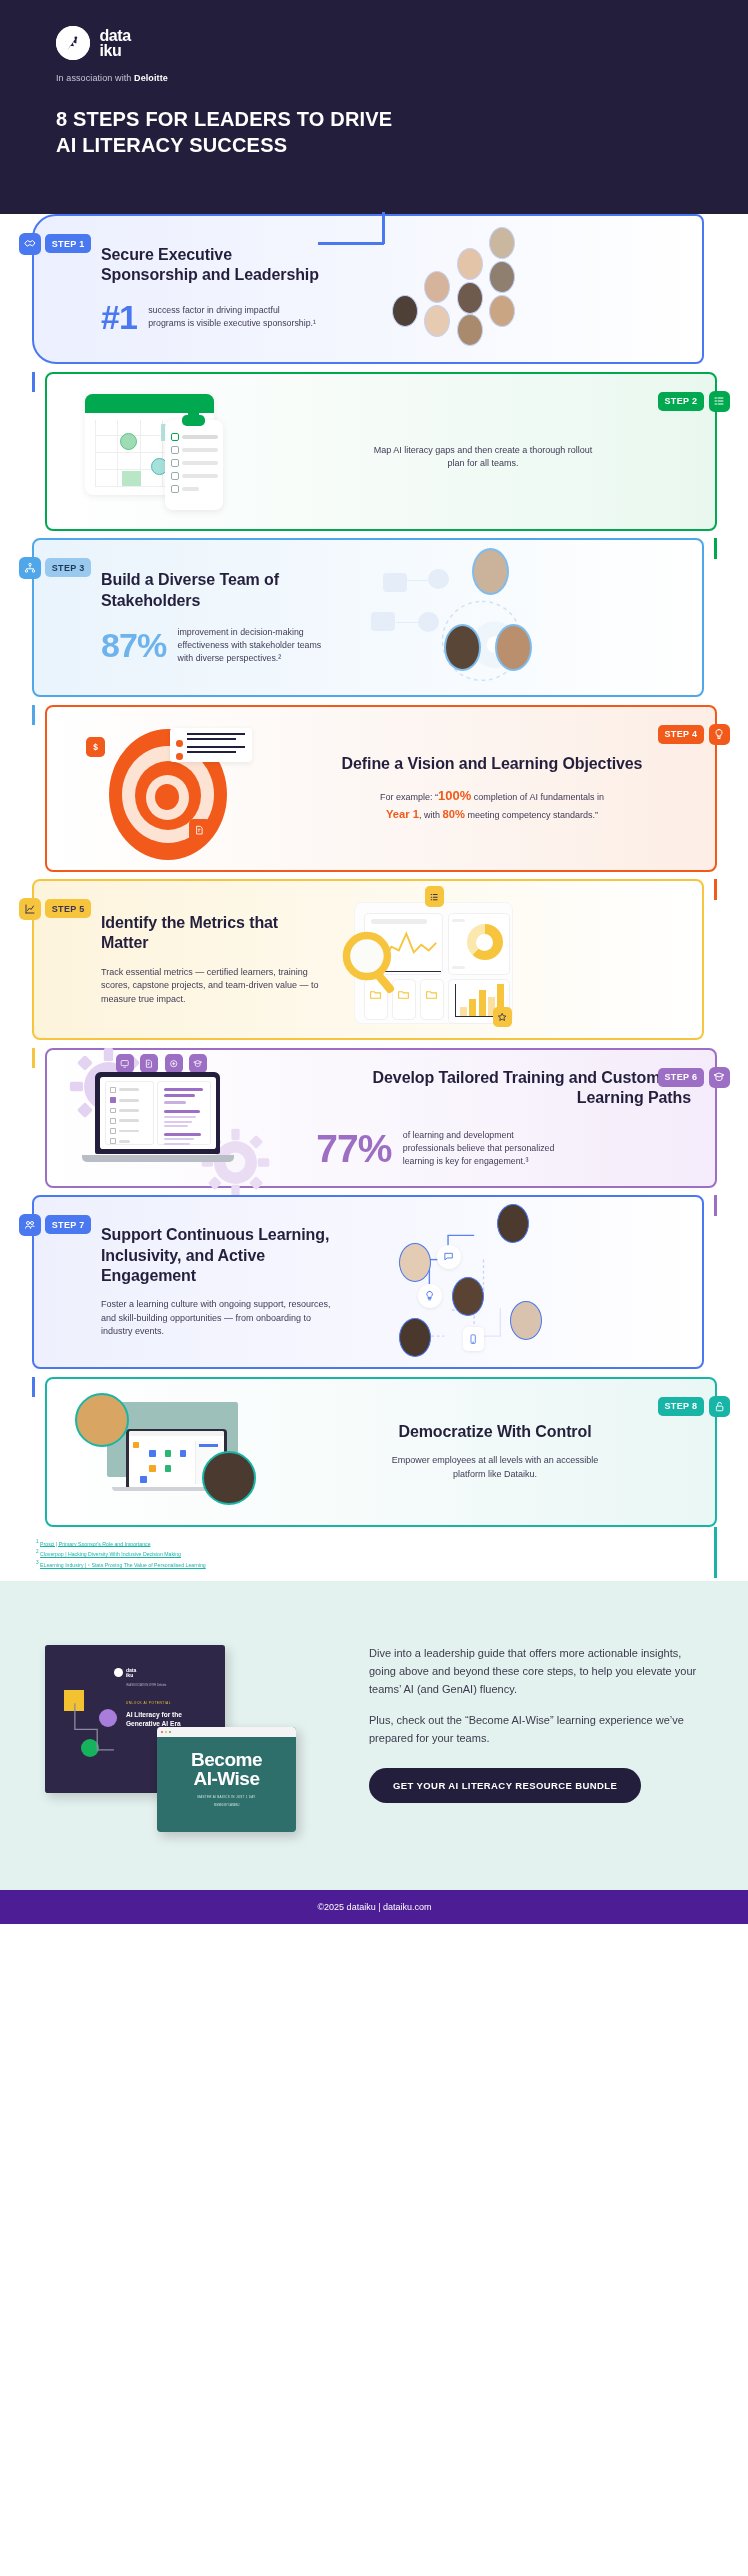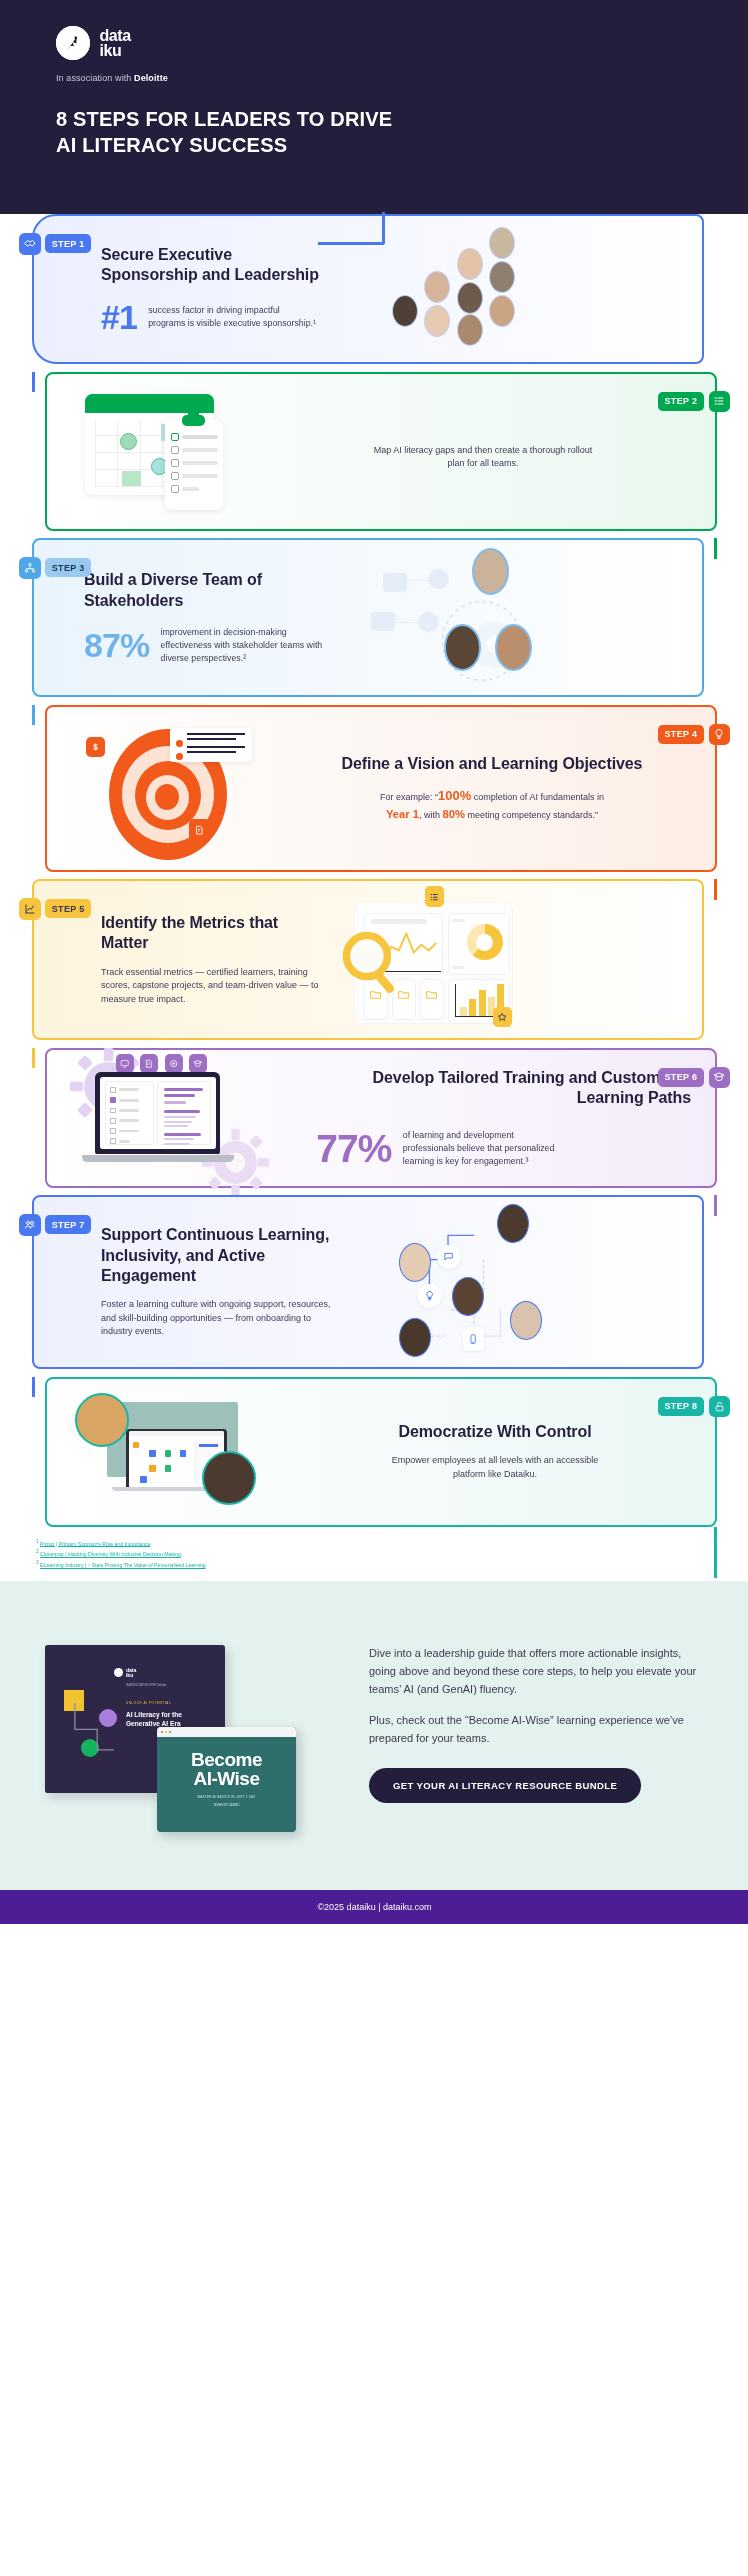--- a/index.html
+++ b/index.html
@@ -303,21 +303,21 @@
           <div class="icon-chip" style="background:#4fa7ea;">
             <svg width="12" height="12" viewBox="0 0 24 24" fill="none" stroke="#fff" stroke-width="2">
                 <circle cx="12" cy="5" r="2.4"></circle>
                 <circle cx="5" cy="18" r="2.4"></circle>
                 <circle cx="19" cy="18" r="2.4"></circle>
                 <path d="M12 7.5v4M5 15.5v-2h14v2"></path>
               </svg>
           </div>
           <div class="step-pill" style="background:#9ac9f0;color:#1d3a55;">STEP 3</div>
         </div>
-        <div class="txt" style="padding-left:50px;max-width:328px;">
+        <div class="txt" style="padding-left:67px;max-width:328px;">
           <h2 class="title">Build a Diverse Team of Stakeholders</h2>
           <div class="statline">
             <div class="bignum" style="color:#6fb3ec;">87%</div>
             <div class="statdesc" style="max-width:201px;">improvement in decision-making effectiveness with stakeholder teams with diverse perspectives.²</div>
           </div>
         </div>
         <div class="art" style="width:178px;height:150px;position:relative;">
           <div style="position:absolute;left:20.6px;top:30px;width:24px;height:19px;background:#e5eef8;border-radius:3.7px;"></div>
           <div style="position:absolute;left:66px;top:26px;width:20.6px;height:20.6px;border-radius:50%;background:#e5eef8;"></div>
           <div style="position:absolute;left:9.4px;top:69px;width:24px;height:19px;background:#e5eef8;border-radius:3.7px;"></div>

